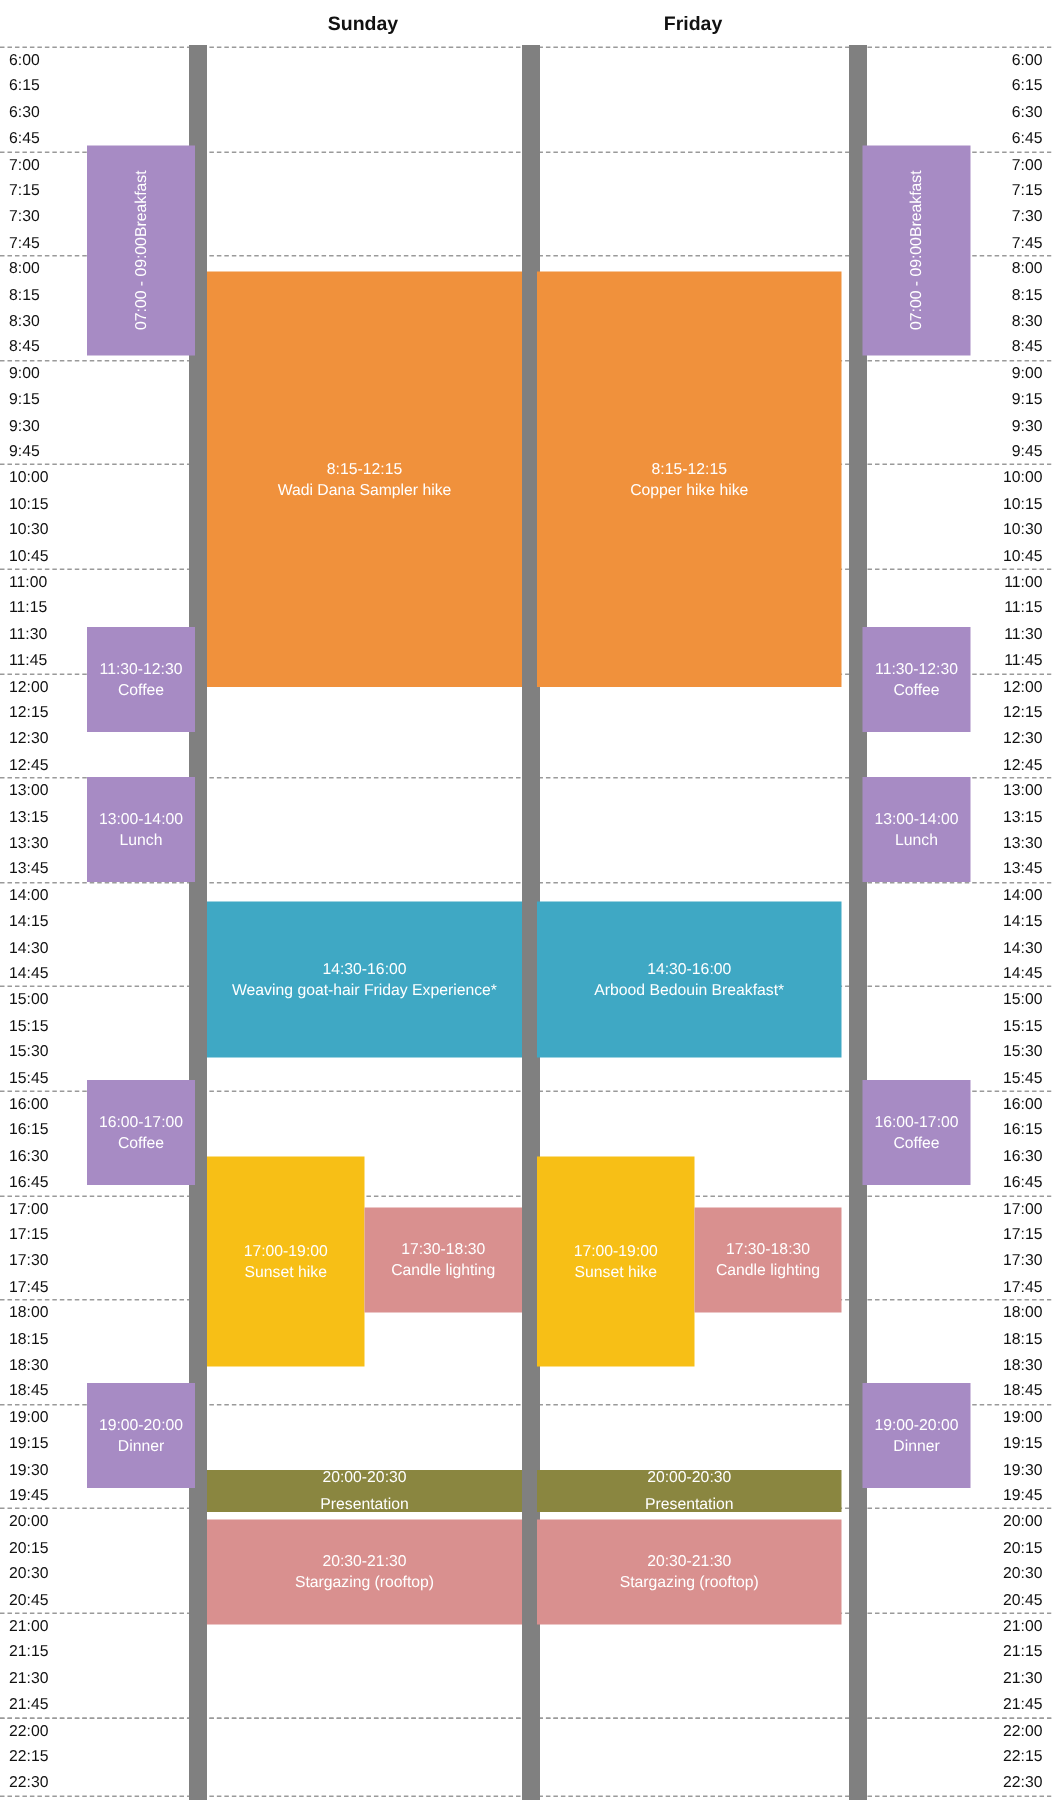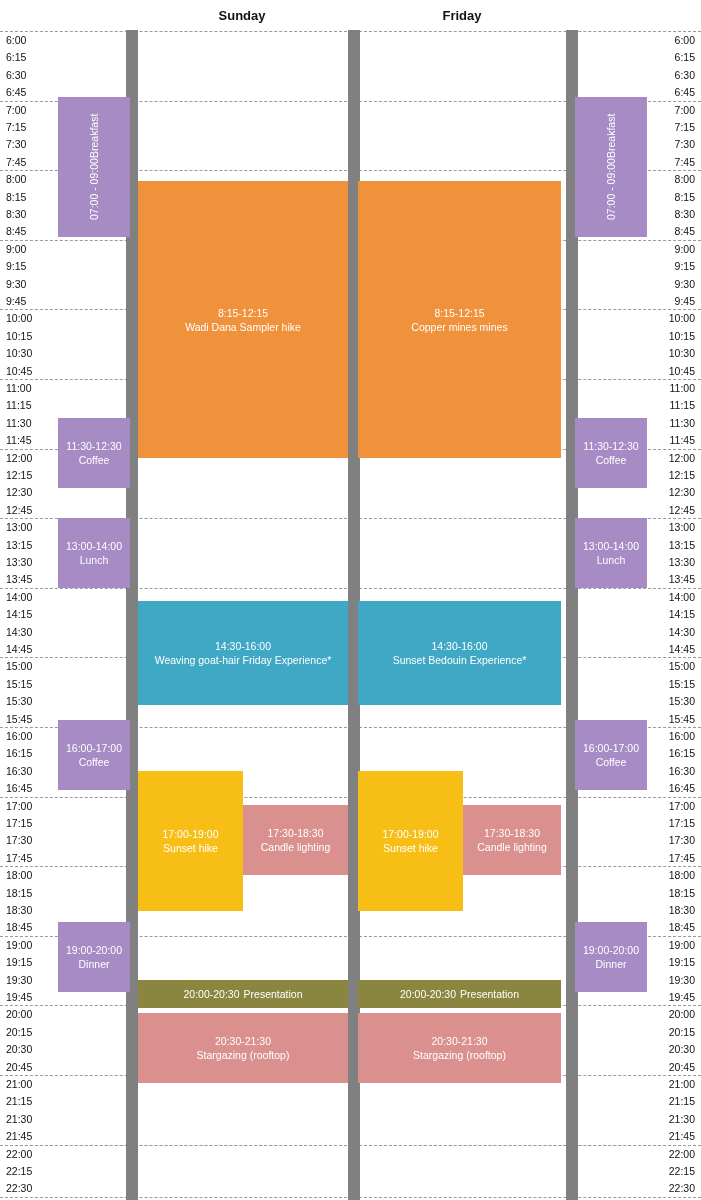--- a/index.html
+++ b/index.html
@@ -63,21 +63,21 @@
   .event.vertical {
     writing-mode: vertical-rl;
     transform: rotate(180deg);
     flex-direction: row;
     white-space: nowrap;
   }
   .event.vertical .ev-time::after { content: " "; }
   .event.inline .ev-time { display: inline; }
   .event.inline .ev-title { display: inline; }
   .event.inline {
-    flex-direction: row;
+    flex-direction: column;
     gap: 4px;
   }
 </style>
 </head>
 <body>
 
 <div id="schedule">
     <div class="day-header" style="left: 162px; top: 8px; width: 160px;">Sunday</div>
     <div class="day-header" style="left: 382px; top: 8px; width: 160px;">Friday</div>
     <div class="time-label left" style="top: 34px;">6:00</div>
@@ -245,21 +245,21 @@
     <div class="event vertical" style="left: 575px; top: 97px; width: 72px; height: 140px; background: rgb(167, 139, 196);">
       <span class="ev-time">07:00 - 09:00</span>
       <span class="ev-title">Breakfast</span>
     </div>
     <div class="event " style="left: 138px; top: 181px; width: 210px; height: 277px; background: rgb(240, 145, 60);">
       <span class="ev-time">8:15-12:15</span>
       <span class="ev-title">Wadi Dana Sampler hike</span>
     </div>
     <div class="event " style="left: 358px; top: 181px; width: 203px; height: 277px; background: rgb(240, 145, 60);">
       <span class="ev-time">8:15-12:15</span>
-      <span class="ev-title">Copper mines mines</span>
+      <span class="ev-title">Copper hike hike</span>
     </div>
     <div class="event " style="left: 58px; top: 418px; width: 72px; height: 70px; background: rgb(167, 139, 196);">
       <span class="ev-time">11:30-12:30</span>
       <span class="ev-title">Coffee</span>
     </div>
     <div class="event " style="left: 575px; top: 418px; width: 72px; height: 70px; background: rgb(167, 139, 196);">
       <span class="ev-time">11:30-12:30</span>
       <span class="ev-title">Coffee</span>
     </div>
     <div class="event " style="left: 58px; top: 518px; width: 72px; height: 70px; background: rgb(167, 139, 196);">
@@ -269,21 +269,21 @@
     <div class="event " style="left: 575px; top: 518px; width: 72px; height: 70px; background: rgb(167, 139, 196);">
       <span class="ev-time">13:00-14:00</span>
       <span class="ev-title">Lunch</span>
     </div>
     <div class="event " style="left: 138px; top: 601px; width: 210px; height: 104px; background: rgb(63, 168, 196);">
       <span class="ev-time">14:30-16:00</span>
       <span class="ev-title">Weaving goat-hair Friday Experience*</span>
     </div>
     <div class="event " style="left: 358px; top: 601px; width: 203px; height: 104px; background: rgb(63, 168, 196);">
       <span class="ev-time">14:30-16:00</span>
-      <span class="ev-title">Sunset Bedouin Experience*</span>
+      <span class="ev-title">Arbood Bedouin Breakfast*</span>
     </div>
     <div class="event " style="left: 58px; top: 720px; width: 72px; height: 70px; background: rgb(167, 139, 196);">
       <span class="ev-time">16:00-17:00</span>
       <span class="ev-title">Coffee</span>
     </div>
     <div class="event " style="left: 575px; top: 720px; width: 72px; height: 70px; background: rgb(167, 139, 196);">
       <span class="ev-time">16:00-17:00</span>
       <span class="ev-title">Coffee</span>
     </div>
     <div class="event " style="left: 138px; top: 771px; width: 105px; height: 140px; background: rgb(247, 191, 22);">

